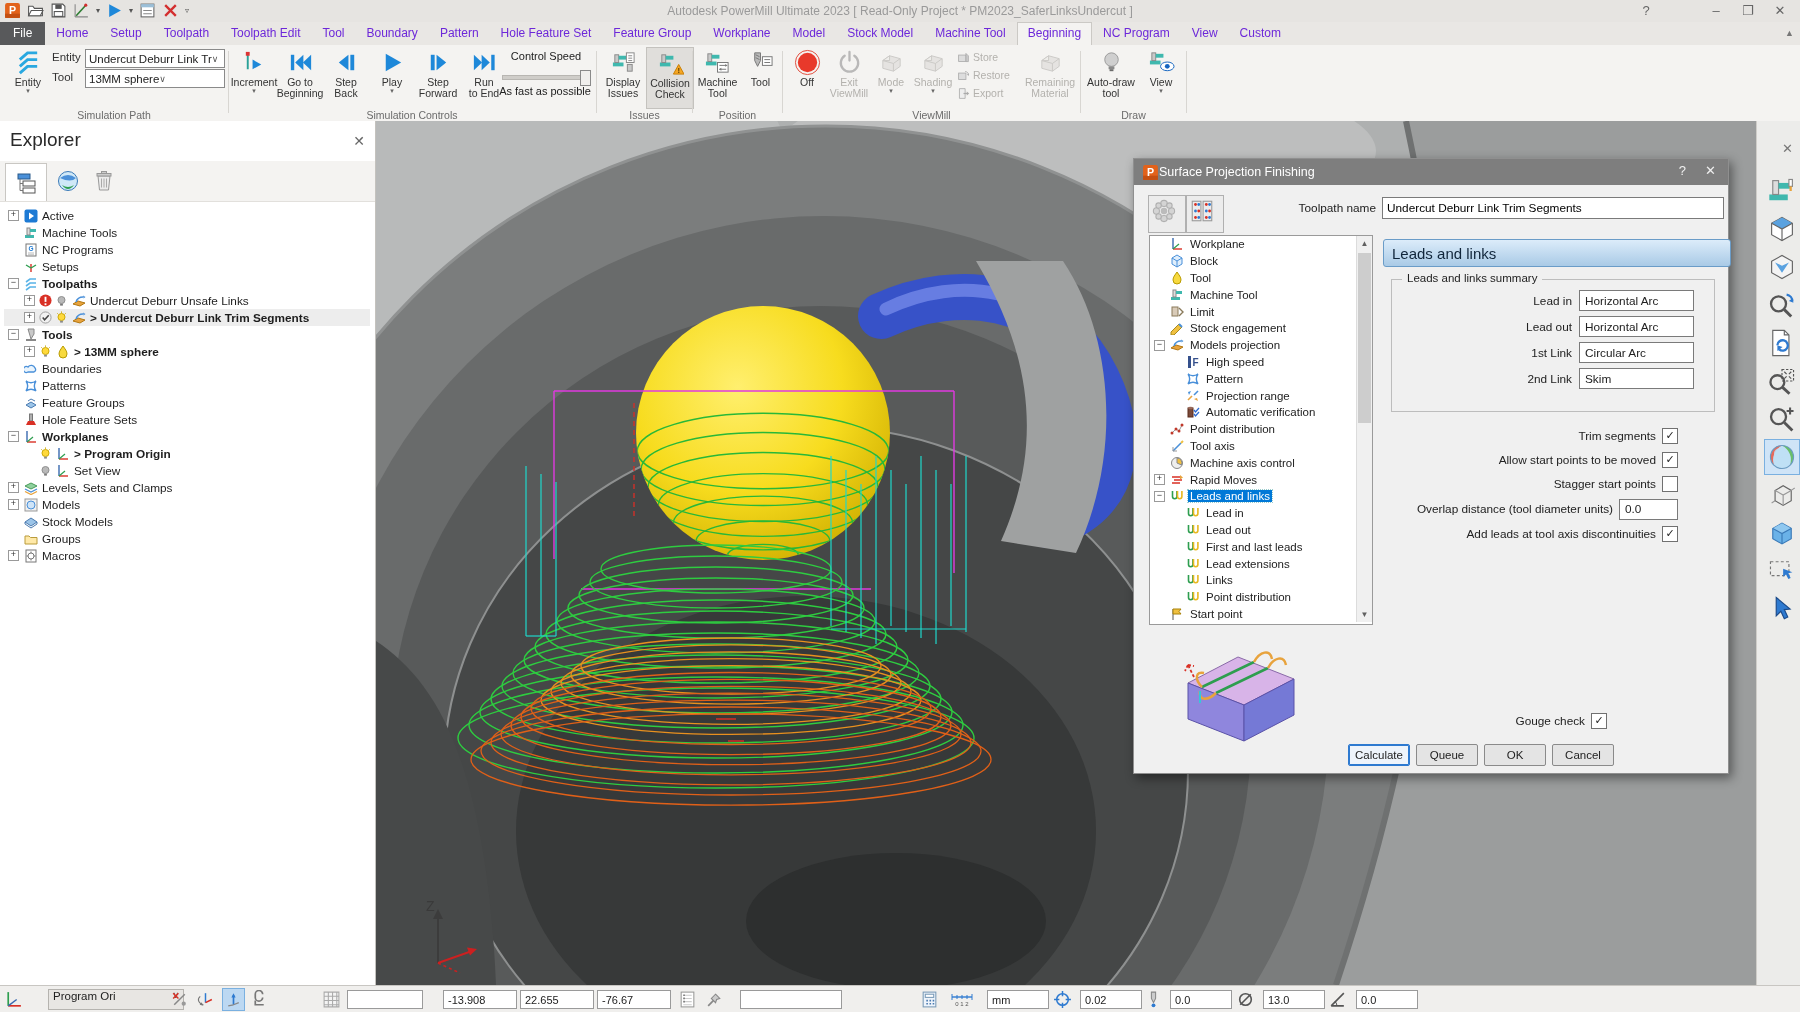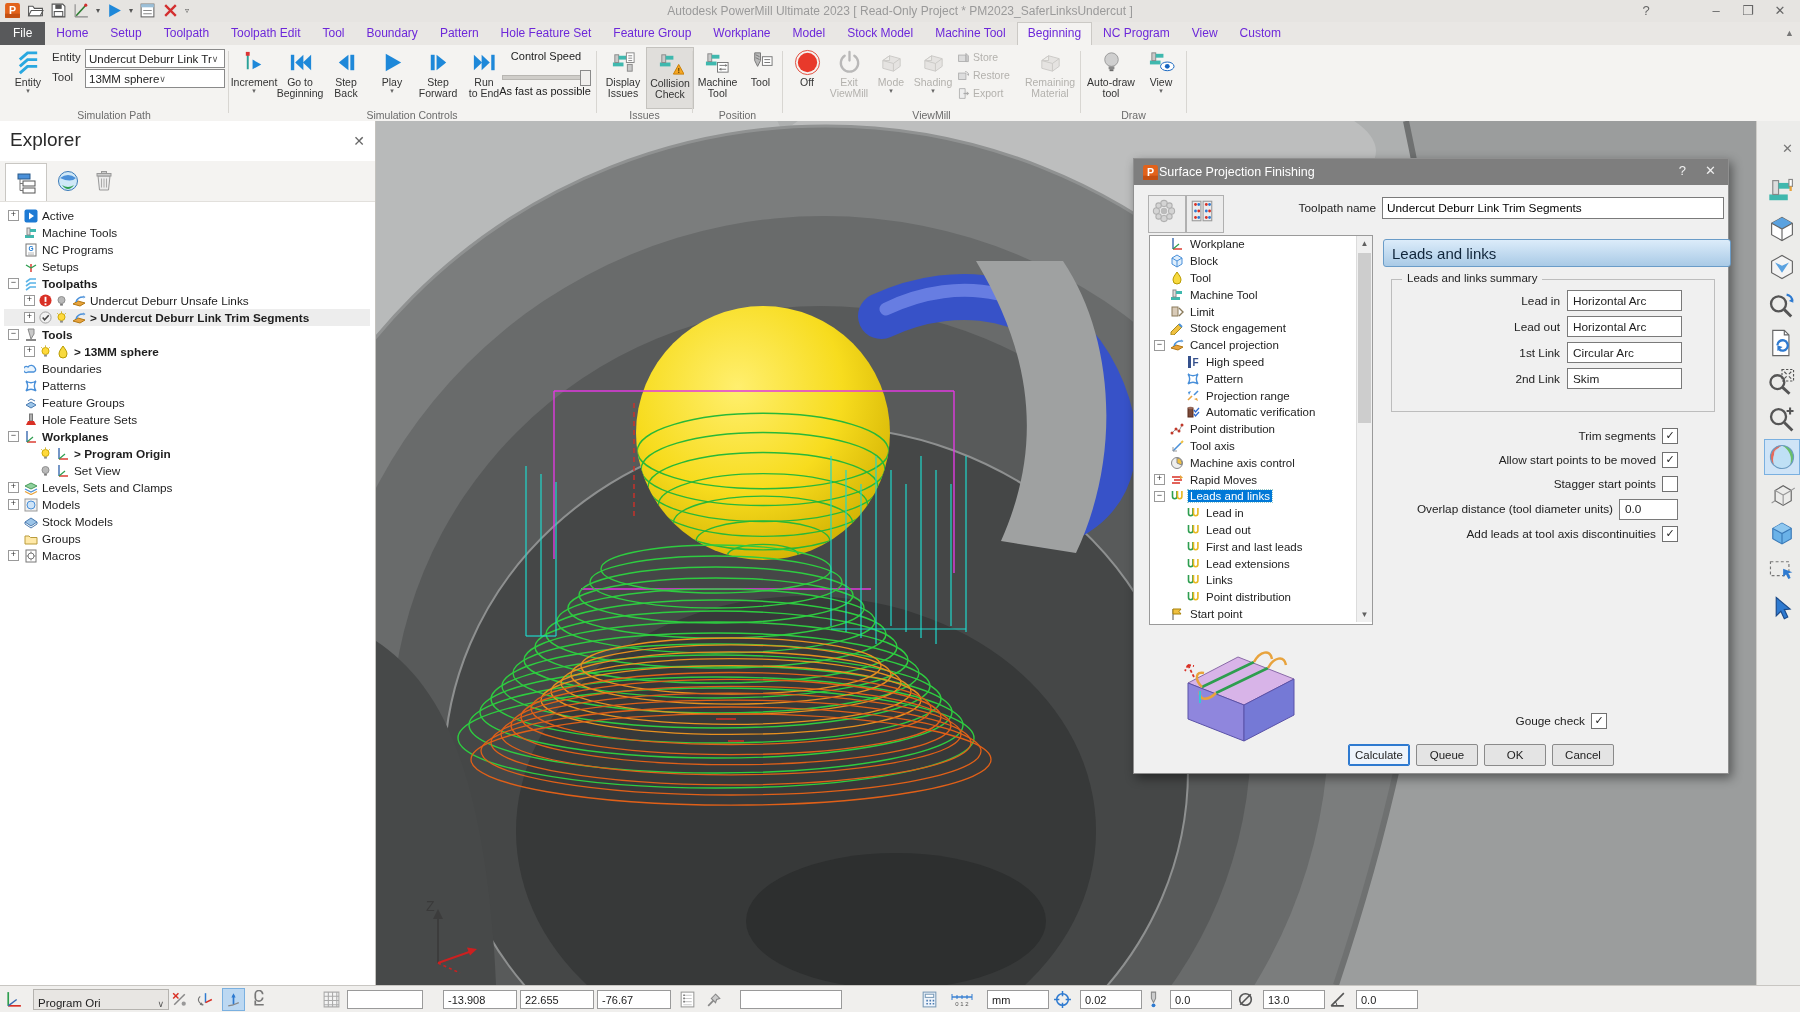--- a/index.html
+++ b/index.html
@@ -59,21 +59,21 @@
   
   #rightbar{left:1756px;top:121px;width:44px;height:864px;background:#ececea;border-left:1px solid #cfcdc9}
   #rbclose{right:8px;top:20px;color:#777;font-size:13px}
   .rbic{position:absolute;left:7px;width:30px;height:30px;padding:2px;border:1px solid transparent}
   .rbic.sel{background:#cfe4f7;border:1px solid #7ab0e0}
   
   #statusbar{left:0;top:985px;width:1800px;height:27px;background:#f0efed;border-top:1px solid #c8c6c2}
   .sbic{position:absolute;top:4px;width:19px;height:19px}
   .sbic.sel{background:#bcd8f2;border:1px solid #7ab0e0;margin:-2px;padding:1px}
   .sbfield{position:absolute;top:4px;height:17px;background:#fff;border:1px solid #9a9a9a;font-size:11px;font-family:"Liberation Sans",sans-serif;padding:0 4px;color:#222}
-  #wpcombo{position:absolute;left:33px;top:3px;width:126px;height:19px;background:#e8e6e3;border:1px solid #b5b3af;display:flex;align-items:flex-end;justify-content:space-between;padding:0 4px;font-size:11.5px}
+  #wpcombo{position:absolute;left:48px;top:3px;width:126px;height:19px;background:#e8e6e3;border:1px solid #b5b3af;display:flex;align-items:flex-start;justify-content:space-between;padding:0 4px;font-size:11.5px}
   
   #dialog{left:1133px;top:158px;width:594px;height:614px;background:#f0f0f0;border:1px solid #8f8f8f;box-shadow:3px 4px 10px rgba(0,0,0,.45)}
   #dtitle{left:0;top:0;width:594px;height:26px;background:#7e7e7e;display:flex;align-items:center}
   #dtitle .tt{color:#fff;font-size:12.5px;margin-left:0}
   .dico{width:17px;height:17px;margin-left:8px}
   .dwbtn{position:absolute;top:4px;color:#f0f0f0;font-size:13px}
   .dbtnsq{position:absolute;top:36px;width:32px;height:32px;background:#ececec;border:1px solid #b0b0b0;padding:2px}
   #dtpname{position:absolute;left:248px;top:38px;width:332px;height:20px;background:#fff;border:1px solid #7a7a7a;font-size:11.8px;font-family:"Liberation Sans",sans-serif;padding:0 4px}
   #dtplabel{position:absolute;left:0px;top:42px;width:242px;text-align:right;font-size:11.8px}
   #dtree{position:absolute;left:15px;top:76px;width:222px;height:388px;background:#fff;border:1px solid #9a9a9a;overflow:hidden}
@@ -82,21 +82,21 @@
   .dtrow.sel .dtlab{background:#0078d7;color:#fff;outline:1px dotted #9cc;}
   #dscroll{position:absolute;right:0;top:0;width:15px;height:386px;background:#f0f0f0;border-left:1px solid #dcdcdc}
   .darrow{position:absolute;left:0;width:15px;height:15px;background:#f0f0f0;color:#606060;font-size:8px;text-align:center;line-height:15px}
   #dthumb{position:absolute;left:1px;top:17px;width:13px;height:170px;background:#cdcdcd}
   #dheader{position:absolute;left:249px;top:80px;width:338px;height:26px;border:1px solid #6a9cc8;border-radius:3px;background:linear-gradient(#dcecfa,#a9cae6);font-size:15px;color:#10253a;display:flex;align-items:center;padding-left:8px}
   #dsummary{position:absolute;left:257px;top:120px;width:322px;height:131px;border:1px solid #bdbdbd}
   #dsumlab{position:absolute;left:10px;top:-8px;background:#f0f0f0;padding:0 5px;font-size:11.5px}
   .frow{position:absolute;left:0;width:322px;height:21px;display:flex;align-items:center;justify-content:flex-end}
   .frow .fl{font-size:11.8px;margin-right:7px}
   .ibox{background:#fff;border:1px solid #7a7a7a;height:19px;font-size:11.8px;display:flex;align-items:center;padding:0 5px}
-  .frow .ibox{width:103px;margin-right:32px}
+  .frow .ibox{width:103px;margin-right:20px}
   #dopts{position:absolute;right:50px;top:266px;width:420px}
   .orow{display:flex;align-items:center;justify-content:flex-end;height:22px;margin-bottom:2px}
   .orow.tall{height:24px}
   .olab{font-size:11.8px;margin-right:6px}
   .olink{font-size:11.8px;margin-right:12px;color:#0a63c0;text-decoration:underline}
   .cb{width:14px;height:14px;background:#fff;border:1px solid #707070;font-size:11px;line-height:13px;text-align:center;color:#222;flex:none}
   .oin{width:47px}
   #dpreview{position:absolute;left:42px;top:478px;width:130px;height:112px}
   #dgouge{position:absolute;right:121px;top:554px;display:flex;align-items:center}
   #dbuttons{position:absolute;left:214px;top:585px;display:flex;gap:6px}
@@ -960,21 +960,21 @@
           <span class="dtlab">Stock engagement</span>
         </div>
         <div class="dtrow">
           <span class="sp" style="width: 4px;"></span>
           <span class="exp">−</span>
           <span class="tico"><svg viewBox="0 0 14 14">
               <path d="M1 10l5-3 7 2-5 3z" fill="#e8a33d" stroke="#b27712"></path>
               <path d="M4 8c1-3 4-5 7-5" fill="none" stroke="#4a90d9" stroke-width="1.6"></path>
               <path d="M11 1.5l2.5 1.5-2 1.5z" fill="#4a90d9"></path>
             </svg></span>
-          <span class="dtlab">Cancel projection</span>
+          <span class="dtlab">Models projection</span>
         </div>
         <div class="dtrow">
           <span class="sp" style="width: 20px;"></span>
           <span class="sp" style="width: 15px;"></span>
           <span class="tico"><svg viewBox="0 0 14 14">
               <rect x="2" y="1" width="3" height="12" fill="#35508c"></rect>
               <text x="9.5" y="11" font-size="10" text-anchor="middle" fill="#35508c" font-weight="bold" font-family="sans-serif">F</text>
             </svg></span>
           <span class="dtlab">High speed</span>
         </div>

